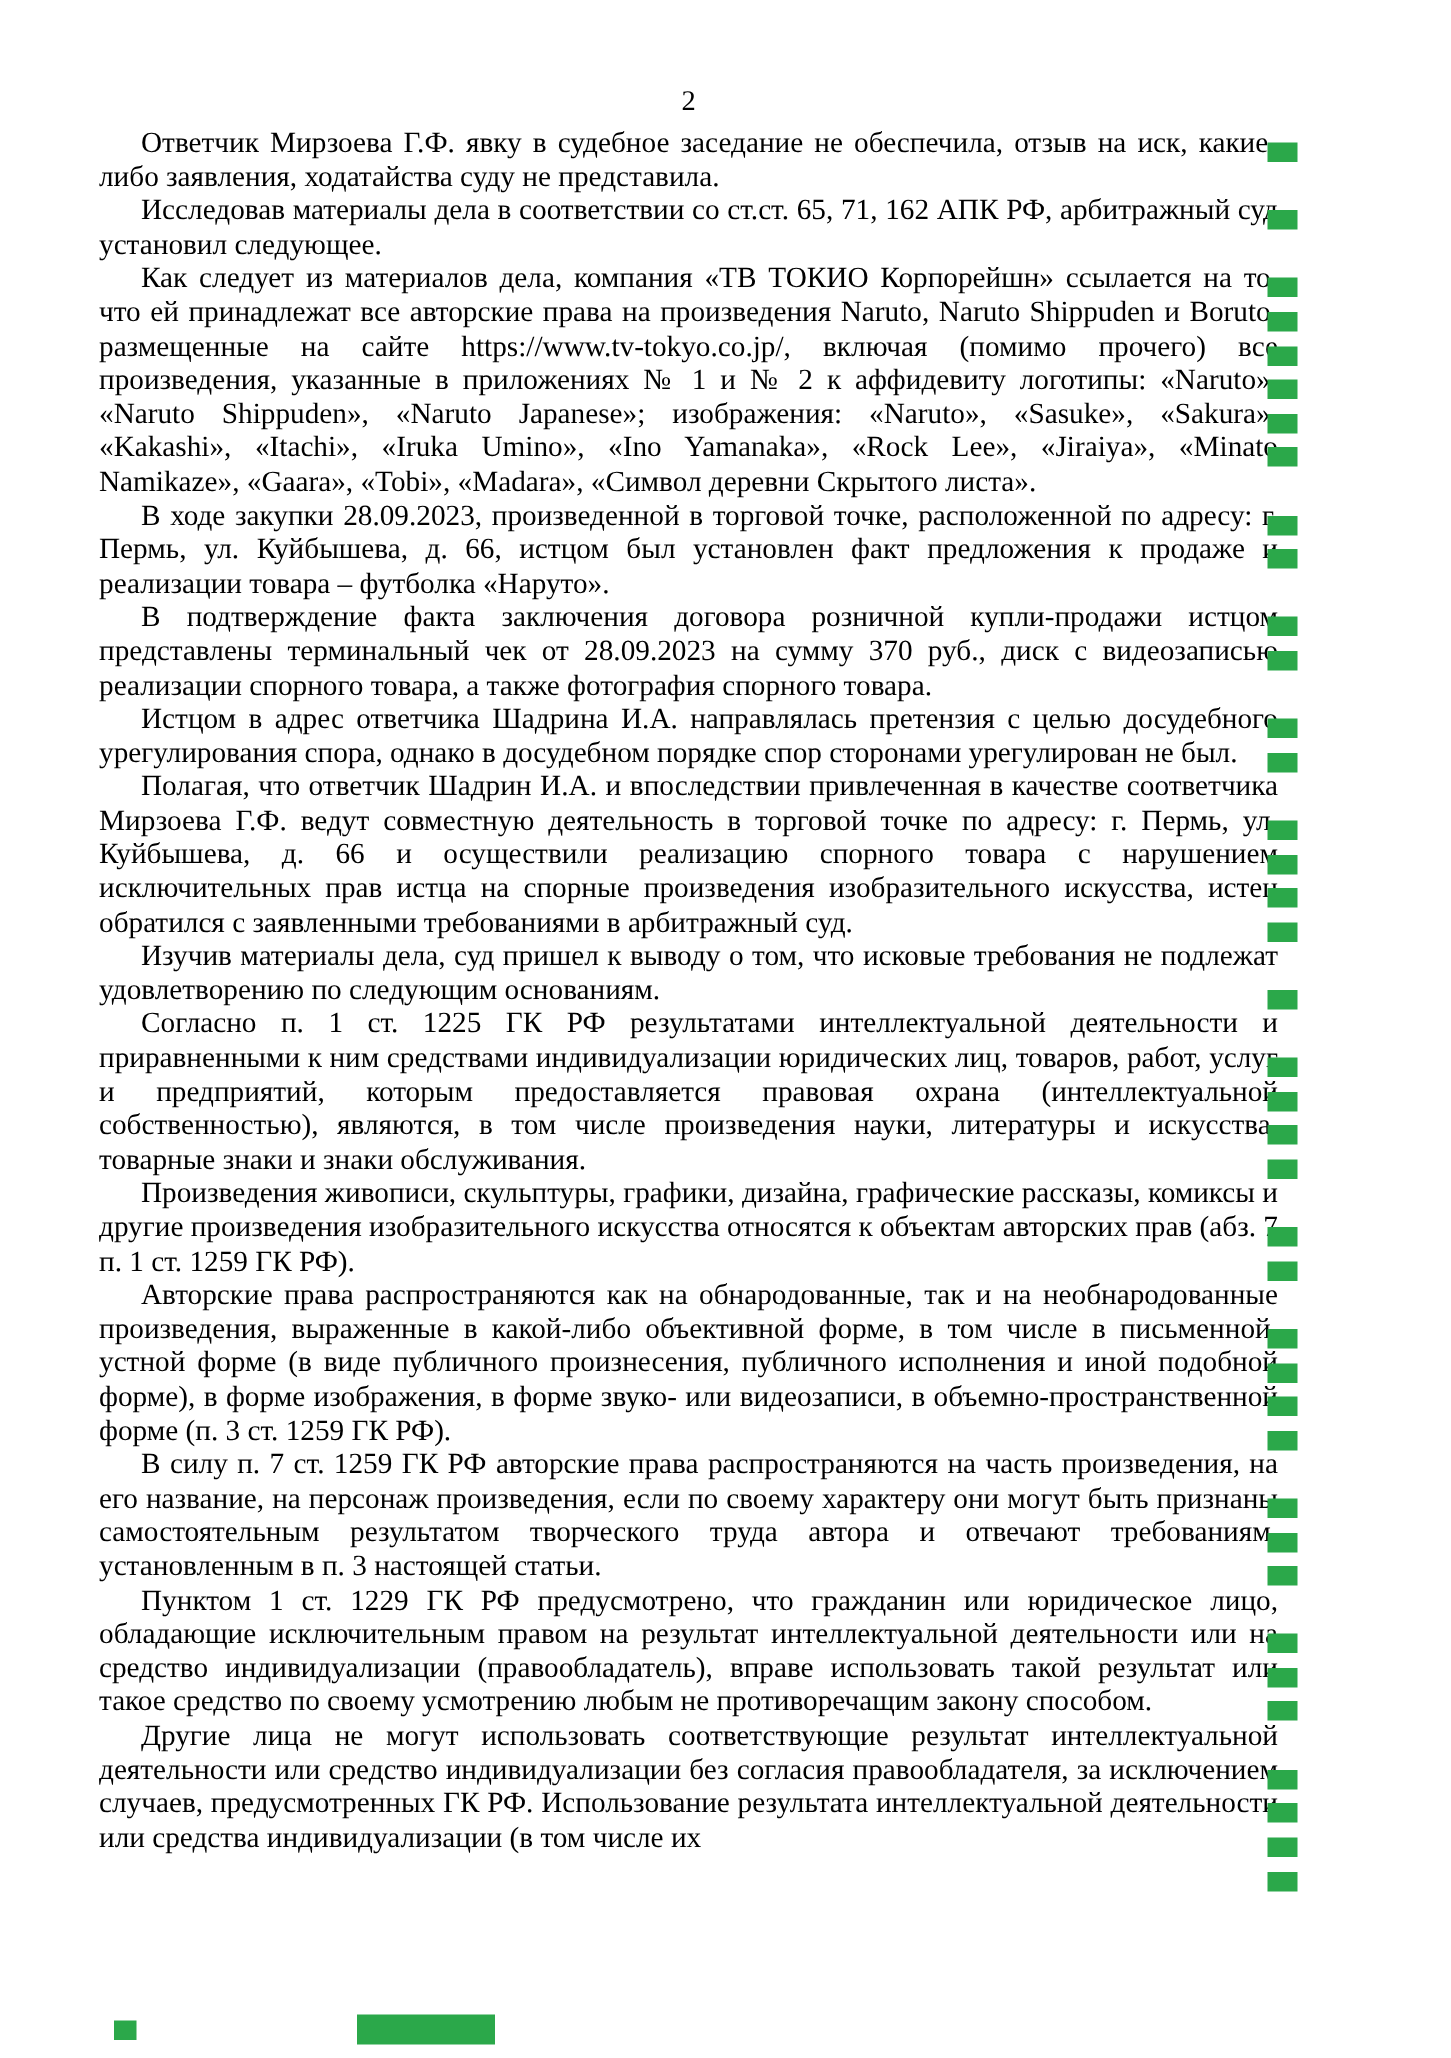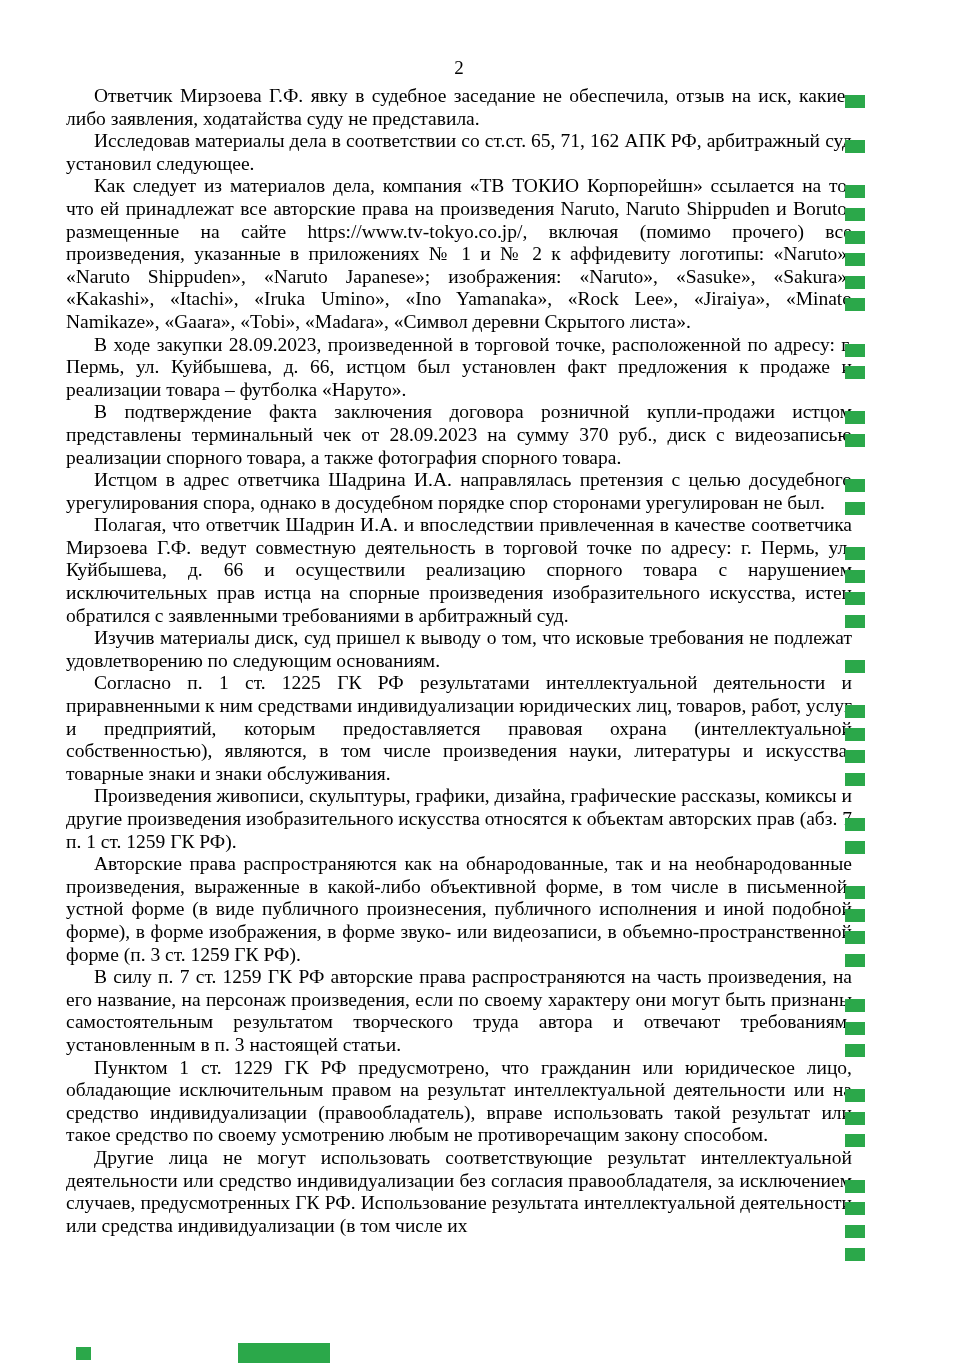--- a/index.html
+++ b/index.html
@@ -53,21 +53,21 @@
   <div class="page-number">2</div>
 
   <div class="text-block">
     <p>Ответчик Мирзоева Г.Ф. явку в судебное заседание не обеспечила, отзыв на иск, какие-либо заявления, ходатайства суду не представила.</p>
     <p>Исследовав материалы дела в соответствии со ст.ст. 65, 71, 162 АПК РФ, арбитражный суд установил следующее.</p>
     <p>Как следует из материалов дела, компания «ТВ ТОКИО Корпорейшн» ссылается на то, что ей принадлежат все авторские права на произведения Naruto, Naruto Shippuden и Boruto, размещенные на сайте https://www.tv-tokyo.co.jp/, включая (помимо прочего) все произведения, указанные в приложениях № 1 и № 2 к аффидевиту логотипы: «Naruto», «Naruto Shippuden», «Naruto Japanese»; изображения: «Naruto», «Sasuke», «Sakura», «Kakashi», «Itachi», «Iruka Umino», «Ino Yamanaka», «Rock Lee», «Jiraiya», «Minato Namikaze», «Gaara», «Tobi», «Madara», «Символ деревни Скрытого листа».</p>
     <p>В ходе закупки 28.09.2023, произведенной в торговой точке, расположенной по адресу: г. Пермь, ул. Куйбышева, д. 66, истцом был установлен факт предложения к продаже и реализации товара – футболка «Наруто».</p>
     <p>В подтверждение факта заключения договора розничной купли-продажи истцом представлены терминальный чек от 28.09.2023 на сумму 370 руб., диск с видеозаписью реализации спорного товара, а также фотография спорного товара.</p>
     <p>Истцом в адрес ответчика Шадрина И.А. направлялась претензия с целью досудебного урегулирования спора, однако в досудебном порядке спор сторонами урегулирован не был.</p>
     <p>Полагая, что ответчик Шадрин И.А. и впоследствии привлеченная в качестве соответчика Мирзоева Г.Ф. ведут совместную деятельность в торговой точке по адресу: г. Пермь, ул. Куйбышева, д. 66 и осуществили реализацию спорного товара с нарушением исключительных прав истца на спорные произведения изобразительного искусства, истец обратился с заявленными требованиями в арбитражный суд.</p>
-    <p>Изучив материалы диск, суд пришел к выводу о том, что исковые требования не подлежат удовлетворению по следующим основаниям.</p>
+    <p>Изучив материалы дела, суд пришел к выводу о том, что исковые требования не подлежат удовлетворению по следующим основаниям.</p>
     <p>Согласно п. 1 ст. 1225 ГК РФ результатами интеллектуальной деятельности и приравненными к ним средствами индивидуализации юридических лиц, товаров, работ, услуг и предприятий, которым предоставляется правовая охрана (интеллектуальной собственностью), являются, в том числе произведения науки, литературы и искусства, товарные знаки и знаки обслуживания.</p>
     <p>Произведения живописи, скульптуры, графики, дизайна, графические рассказы, комиксы и другие произведения изобразительного искусства относятся к объектам авторских прав (абз. 7 п. 1 ст. 1259 ГК РФ).</p>
     <p>Авторские права распространяются как на обнародованные, так и на необнародованные произведения, выраженные в какой-либо объективной форме, в том числе в письменной, устной форме (в виде публичного произнесения, публичного исполнения и иной подобной форме), в форме изображения, в форме звуко- или видеозаписи, в объемно-пространственной форме (п. 3 ст. 1259 ГК РФ).</p>
     <p>В силу п. 7 ст. 1259 ГК РФ авторские права распространяются на часть произведения, на его название, на персонаж произведения, если по своему характеру они могут быть признаны самостоятельным результатом творческого труда автора и отвечают требованиям, установленным в п. 3 настоящей статьи.</p>
     <p>Пунктом 1 ст. 1229 ГК РФ предусмотрено, что гражданин или юридическое лицо, обладающие исключительным правом на результат интеллектуальной деятельности или на средство индивидуализации (правообладатель), вправе использовать такой результат или такое средство по своему усмотрению любым не противоречащим закону способом.</p>
     <p>Другие лица не могут использовать соответствующие результат интеллектуальной деятельности или средство индивидуализации без согласия правообладателя, за исключением случаев, предусмотренных ГК РФ. Использование результата интеллектуальной деятельности или средства индивидуализации (в том числе их</p>
   </div>
 
   <div class="annotation-layer" id="annotation-layer">
       <div class="marker" style="left: 845px; top: 95px; width: 20px; height: 13px; background: rgb(43, 168, 74);"></div>

